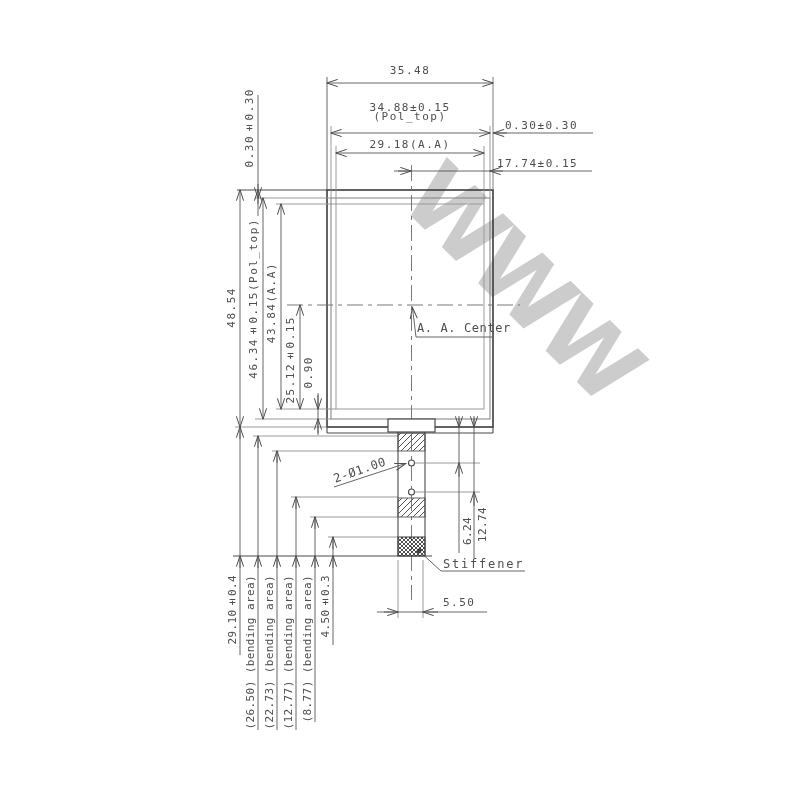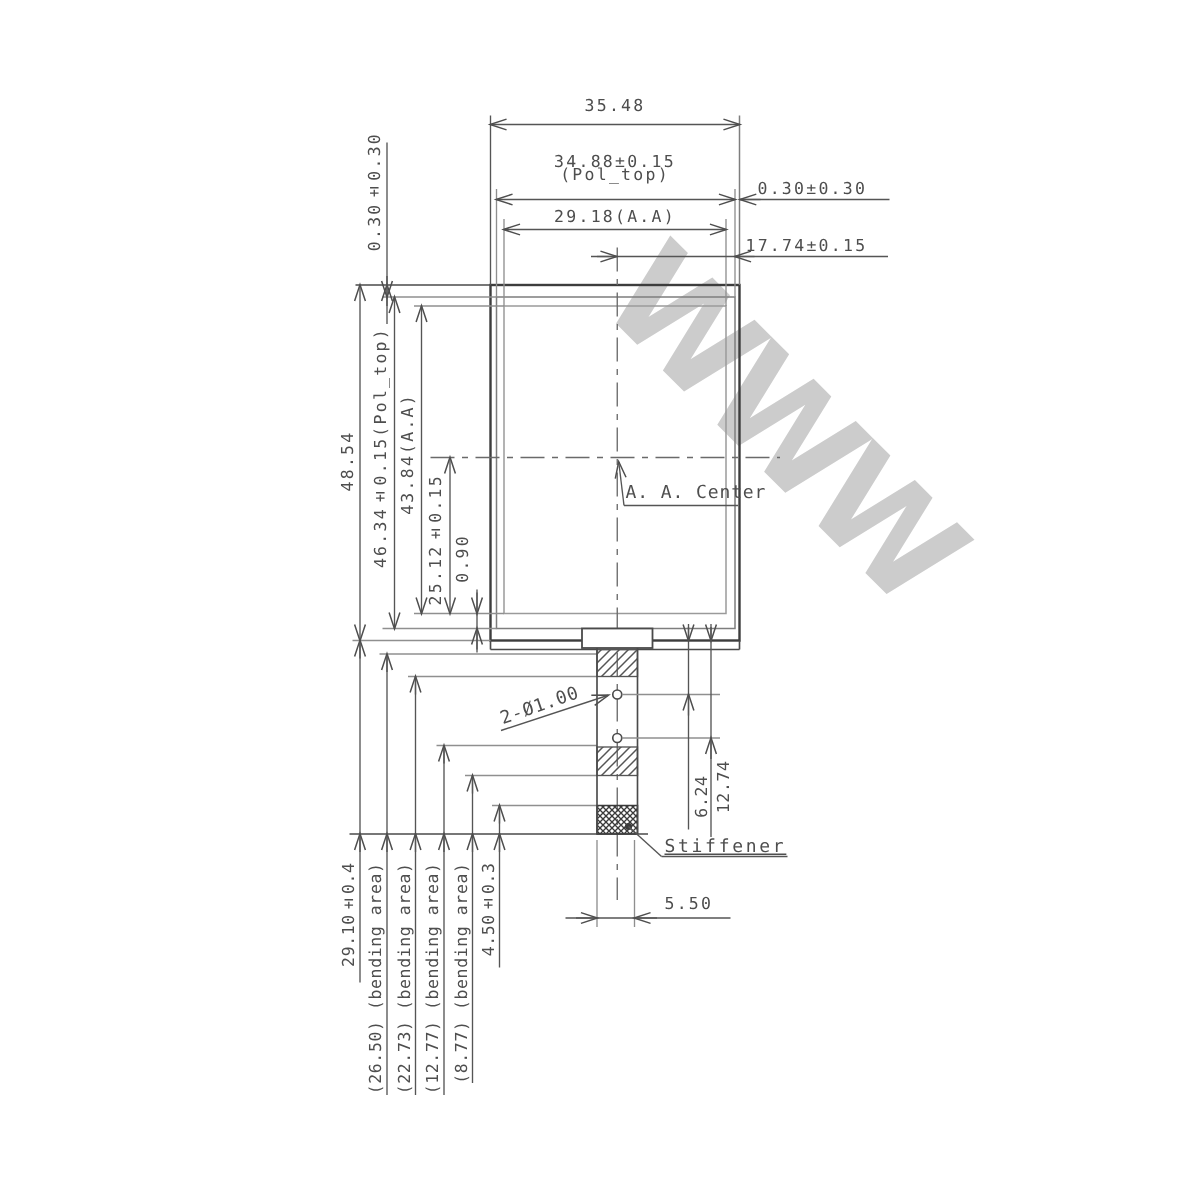--- a/index.html
+++ b/index.html
@@ -193,16 +193,16 @@
   <div class="lbl v sm" style="left:244px;top:575px;">(26.50) (bending area)</div>
   <div class="lbl v sm" style="left:263px;top:575px;">(22.73) (bending area)</div>
   <div class="lbl v sm" style="left:282px;top:575px;">(12.77) (bending area)</div>
   <div class="lbl v sm" style="left:301px;top:575px;">(8.77) (bending area)</div>
   <div class="lbl v sm" style="left:319px;top:575px;">4.50±0.3</div>
 
   <div class="lbl md" style="left:417px;top:322px;">A. A. Center</div>
   <div class="lbl md rot" style="left:334px;top:473px;">2-Ø1.00</div>
   <div class="lbl v sm" style="left:461px;top:517px;">6.24</div>
   <div class="lbl v sm" style="left:476px;top:507px;">12.74</div>
-  <div class="lbl md" style="left:443px;top:558px;letter-spacing:1.8px;text-decoration:underline;">Stiffener</div>
+  <div class="lbl md" style="left:443px;top:558px;letter-spacing:1.8px;">Stiffener</div>
   <div class="lbl" style="left:443px;top:596px;text-align:right;">5.50</div>
 
 </div>
 
 </body></html>

